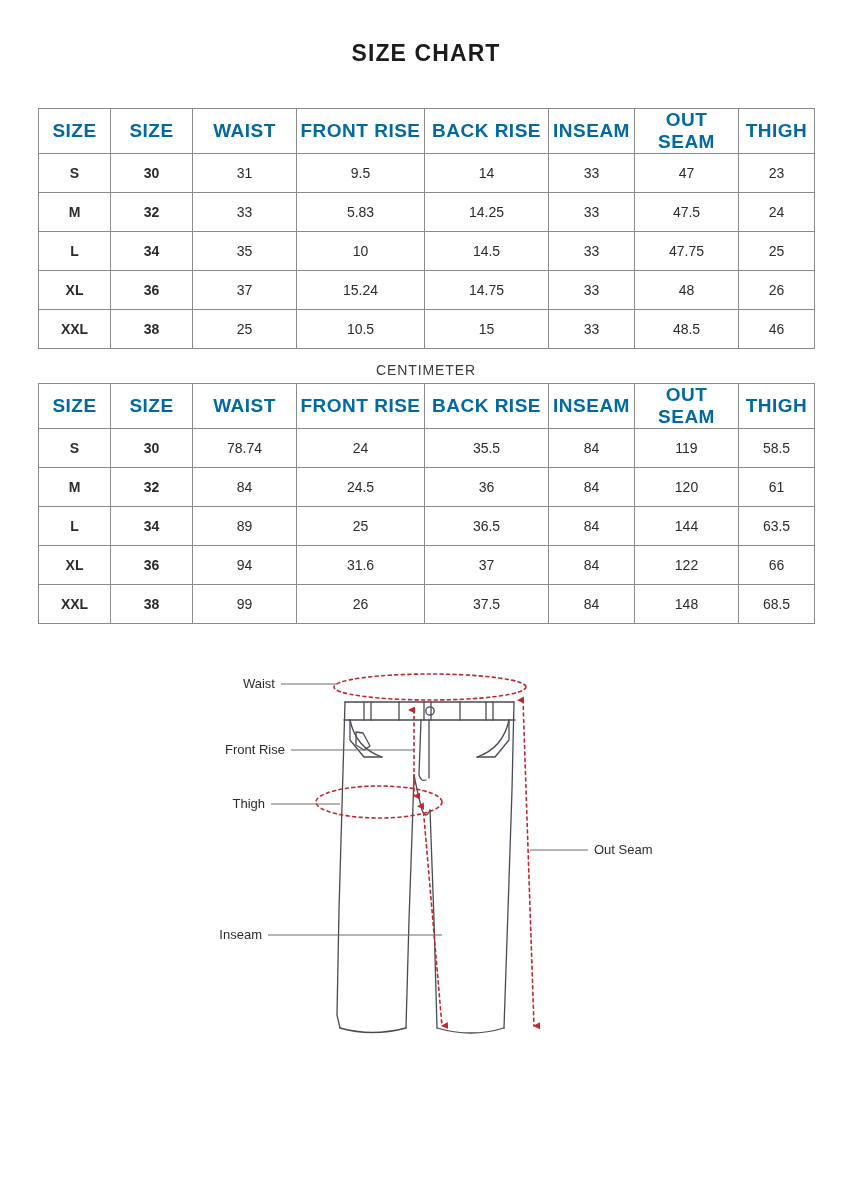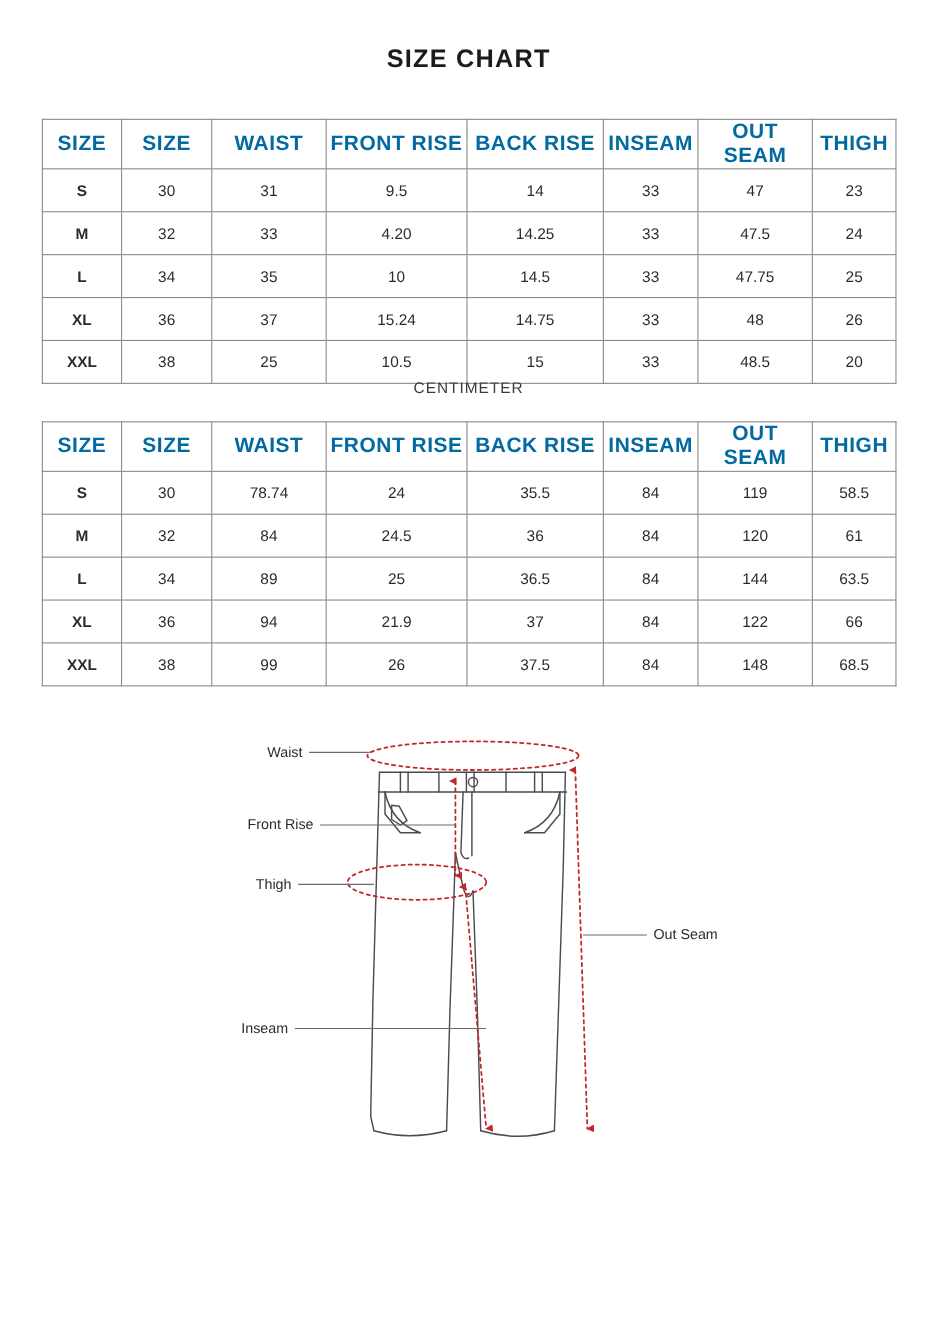--- a/index.html
+++ b/index.html
@@ -44,21 +44,21 @@
 
   .unit-label-inches {
     position: absolute;
     top: 87px;
     left: 0;
     margin-top: 26px;
   }
 
   .unit-label-cm {
     position: absolute;
-    top: 344px;
+    top: 362px;
     left: 0;
   }
 
   
   .size-table {
     position: absolute;
     left: 38px;
     width: 776px;
     border-collapse: collapse;
     table-layout: fixed;
@@ -80,21 +80,21 @@
 
   .size-table th {
     font-weight: bold;
     font-size: 19px;
     letter-spacing: 0.5px;
     color: #0369a1;
     height: 40px;
   }
 
   .cell-sizelabel { font-weight: bold; font-size: 14.5px; color: #1c1c1c; }
-  .cell-sizenum   { font-weight: normal; font-size: 14.5px; color: #1c1c1c; }
+  .cell-sizenum   { font-weight: bold; font-size: 14.5px; color: #1c1c1c; }
 
   
   .col-1 { width: 72px; }
   .col-2 { width: 82px; }
   .col-3 { width: 104px; }
   .col-4 { width: 128px; }
   .col-5 { width: 124px; }
   .col-6 { width: 86px; }
   .col-7 { width: 104px; }
   .col-8 { width: 76px; }
@@ -156,21 +156,21 @@
         <td>9.5</td>
         <td>14</td>
         <td>33</td>
         <td>47</td>
         <td>23</td>
       </tr>
       <tr>
         <td class="cell-sizelabel">M</td>
         <td class="cell-sizenum">32</td>
         <td>33</td>
-        <td>4.20</td>
+        <td>5.83</td>
         <td>14.25</td>
         <td>33</td>
         <td>47.5</td>
         <td>24</td>
       </tr>
       <tr>
         <td class="cell-sizelabel">L</td>
         <td class="cell-sizenum">34</td>
         <td>35</td>
         <td>10</td>
@@ -190,21 +190,21 @@
         <td>26</td>
       </tr>
       <tr>
         <td class="cell-sizelabel">XXL</td>
         <td class="cell-sizenum">38</td>
         <td>25</td>
         <td>10.5</td>
         <td>15</td>
         <td>33</td>
         <td>48.5</td>
-        <td>20</td>
+        <td>46</td>
       </tr>
     </tbody>
   </table>
 
   <div class="unit-label unit-label-cm">CENTIMETER</div>
 
   <table class="size-table table-cm">
     <colgroup>
       <col class="col-1">
         <col class="col-2">
@@ -255,21 +255,21 @@
         <td>25</td>
         <td>36.5</td>
         <td>84</td>
         <td>144</td>
         <td>63.5</td>
       </tr>
       <tr>
         <td class="cell-sizelabel">XL</td>
         <td class="cell-sizenum">36</td>
         <td>94</td>
-        <td>21.9</td>
+        <td>31.6</td>
         <td>37</td>
         <td>84</td>
         <td>122</td>
         <td>66</td>
       </tr>
       <tr>
         <td class="cell-sizelabel">XXL</td>
         <td class="cell-sizenum">38</td>
         <td>99</td>
         <td>26</td>

